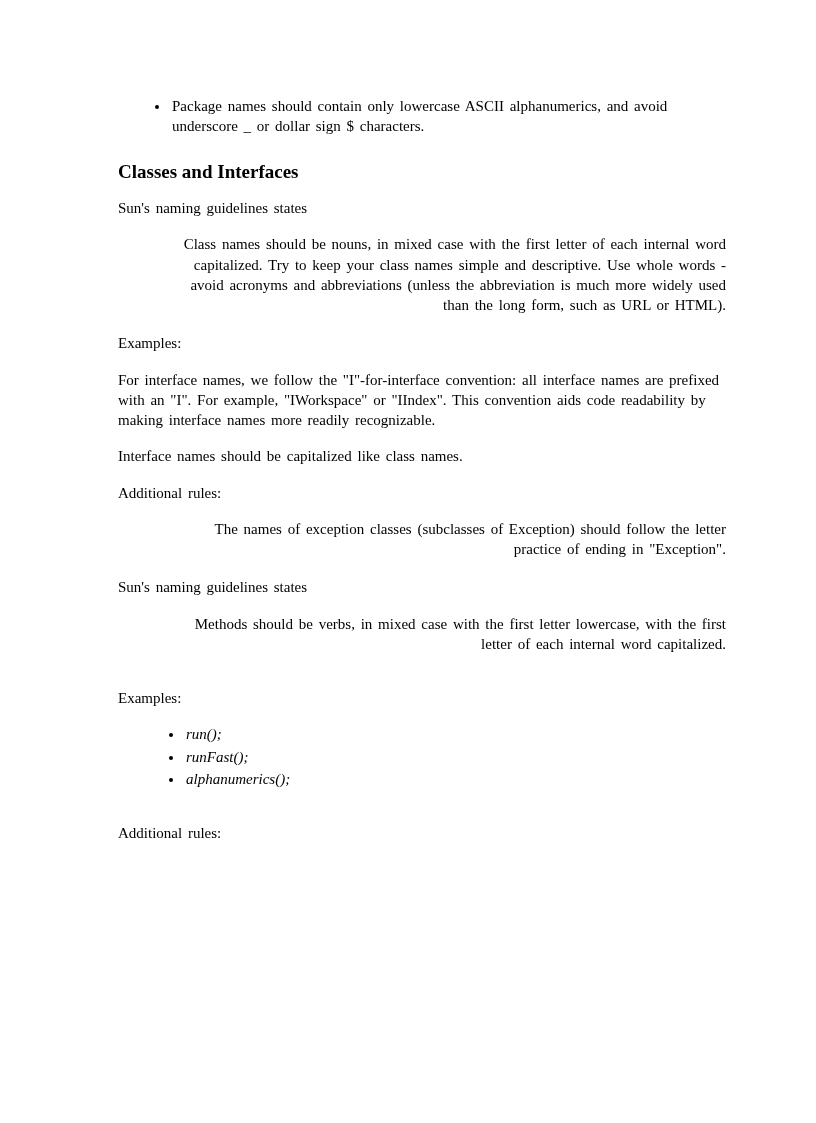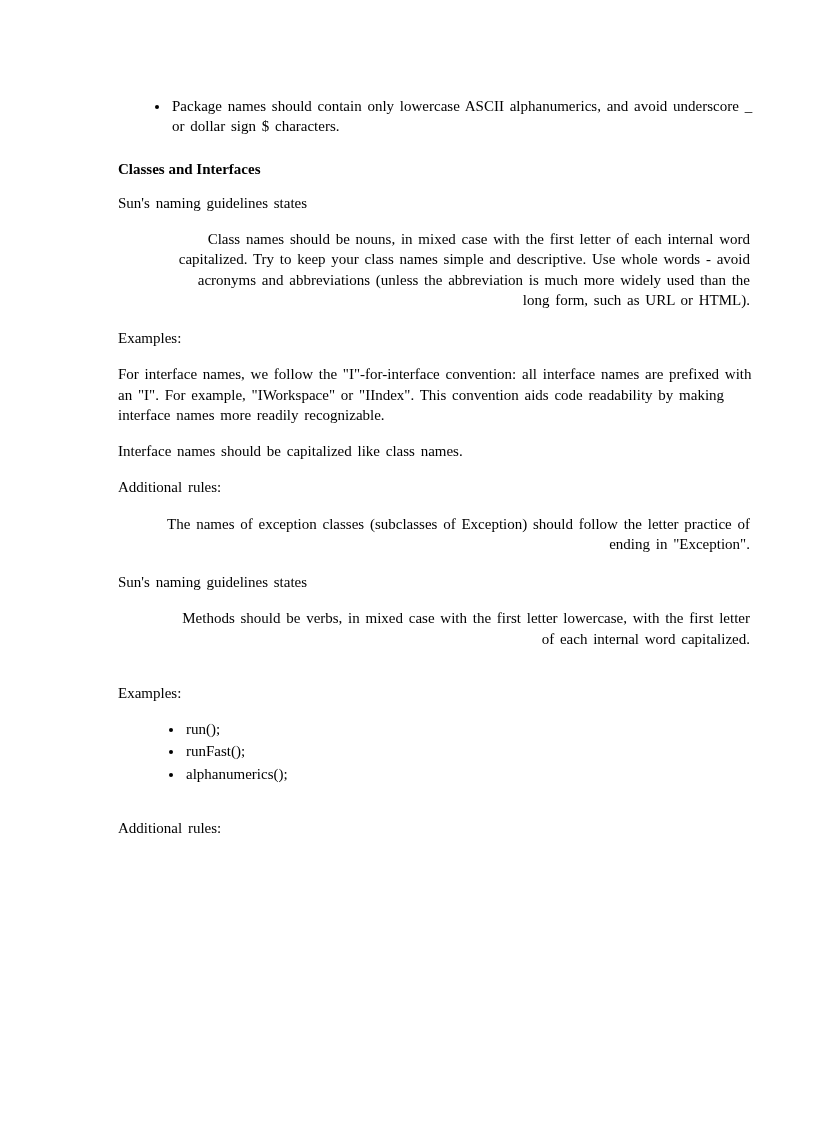--- a/index.html
+++ b/index.html
@@ -7,26 +7,26 @@
     margin: 0;
     padding: 0;
     width: 816px;
     height: 1123px;
     background: #fff;
     font-family: "Times New Roman", Times, serif;
     color: #000;
   }
   .page {
     box-sizing: border-box;
-    padding: 96px 56px 96px 118px;
+    padding: 96px 80px 96px 118px;
     font-size: 15px;
     line-height: 1.35;
   }
   h2 {
-    font-size: 15px;
+    font-size: 19px;
     font-weight: bold;
     margin: 22px 0 14px 0;
   }
   p { margin: 0 0 16px 0; }
   .block-indent {
     margin-left: 48px;
     margin-right: 10px;
     margin-bottom: 18px;
     text-align: right;
   }
@@ -75,21 +75,21 @@
 
   <p class="block-indent spaced">The names of exception  classes  (subclasses  of Exception)  should follow  the letter  practice  of ending  in "Exception".</p>
 
 
   <p class="spaced">Sun's naming  guidelines   states</p>
 
   <p class="block-indent spaced" style="margin-bottom:34px;">Methods should  be verbs, in mixed  case with  the first letter lowercase,  with the first  letter  of each internal  word capitalized.</p>
 
   <p>Examples:</p>
 
-  <ul class="bullets" style="margin-bottom:34px;">
+  <ul class="bullets" style="margin-bottom:34px;font-style:italic;">
     <li><span>run();</span></li>
     <li><span>runFast();</span></li>
     <li><span>alphanumerics();</span></li>
   </ul>
 
   <p class="spaced">Additional   rules:</p>
 
 </div>
 
 </body></html>

